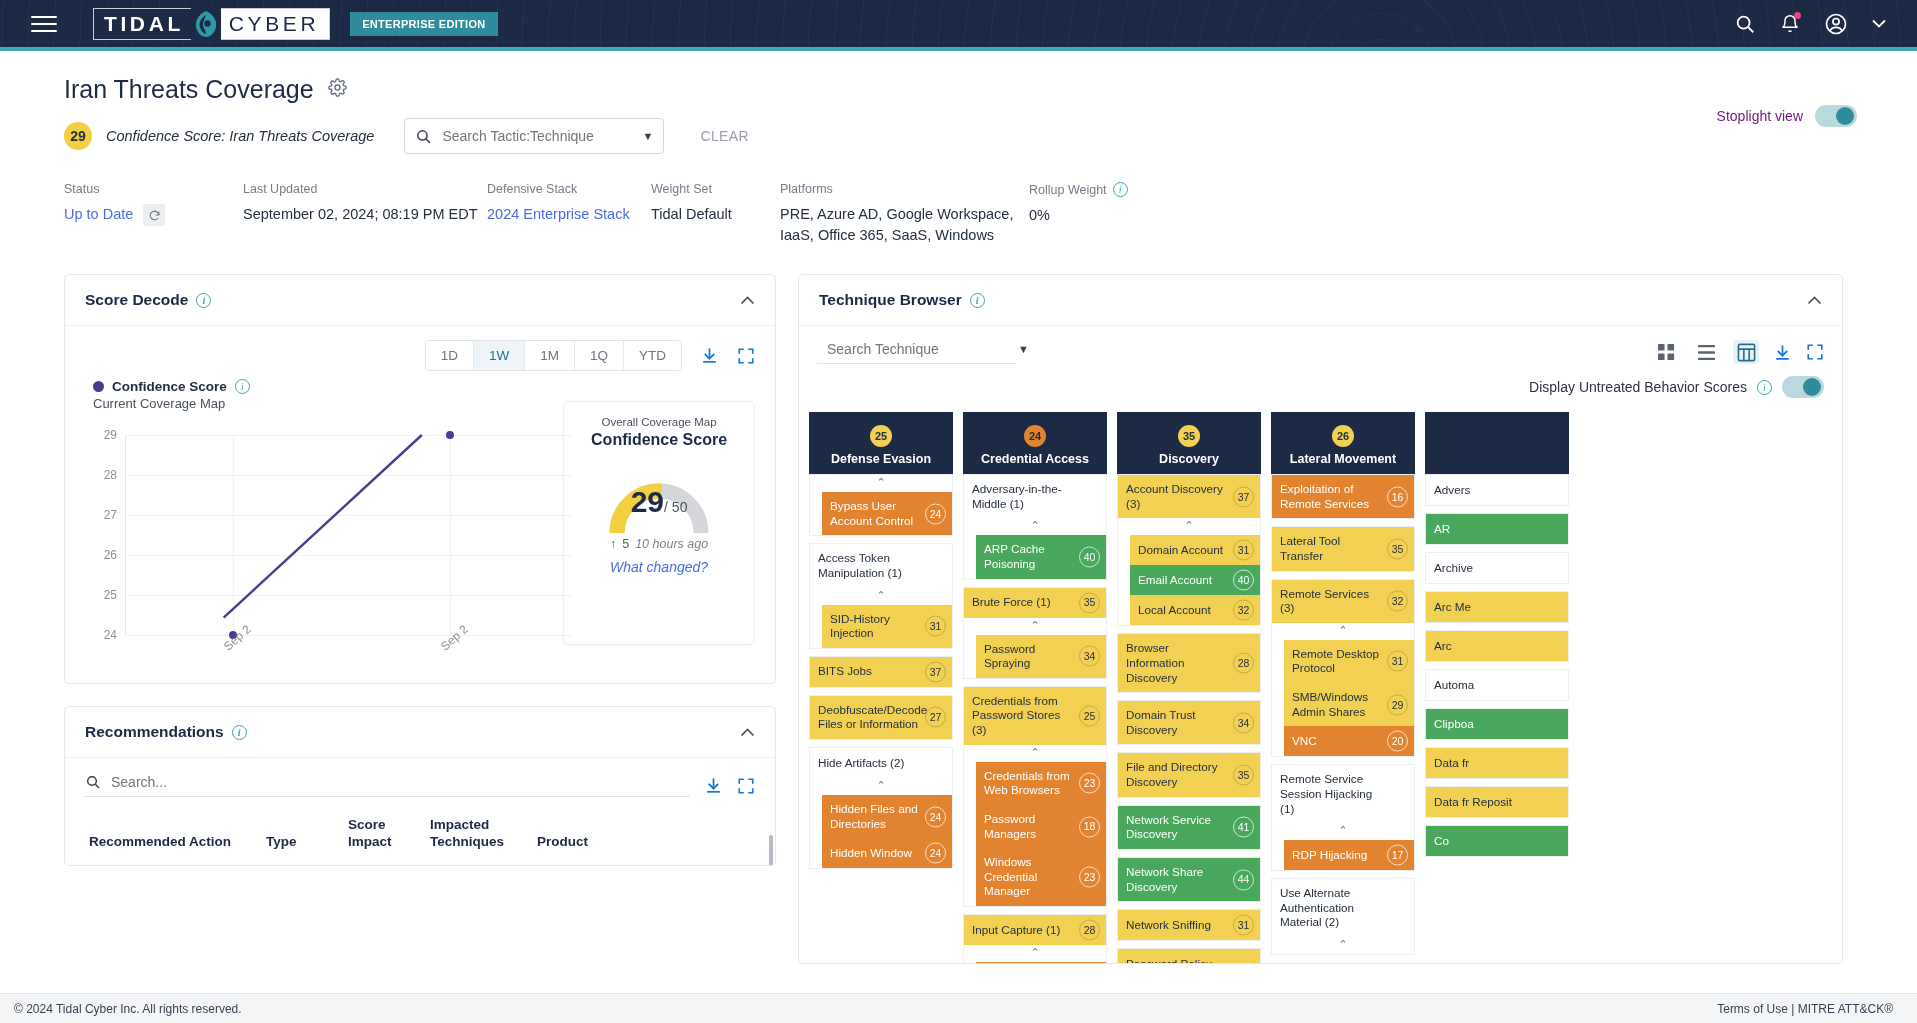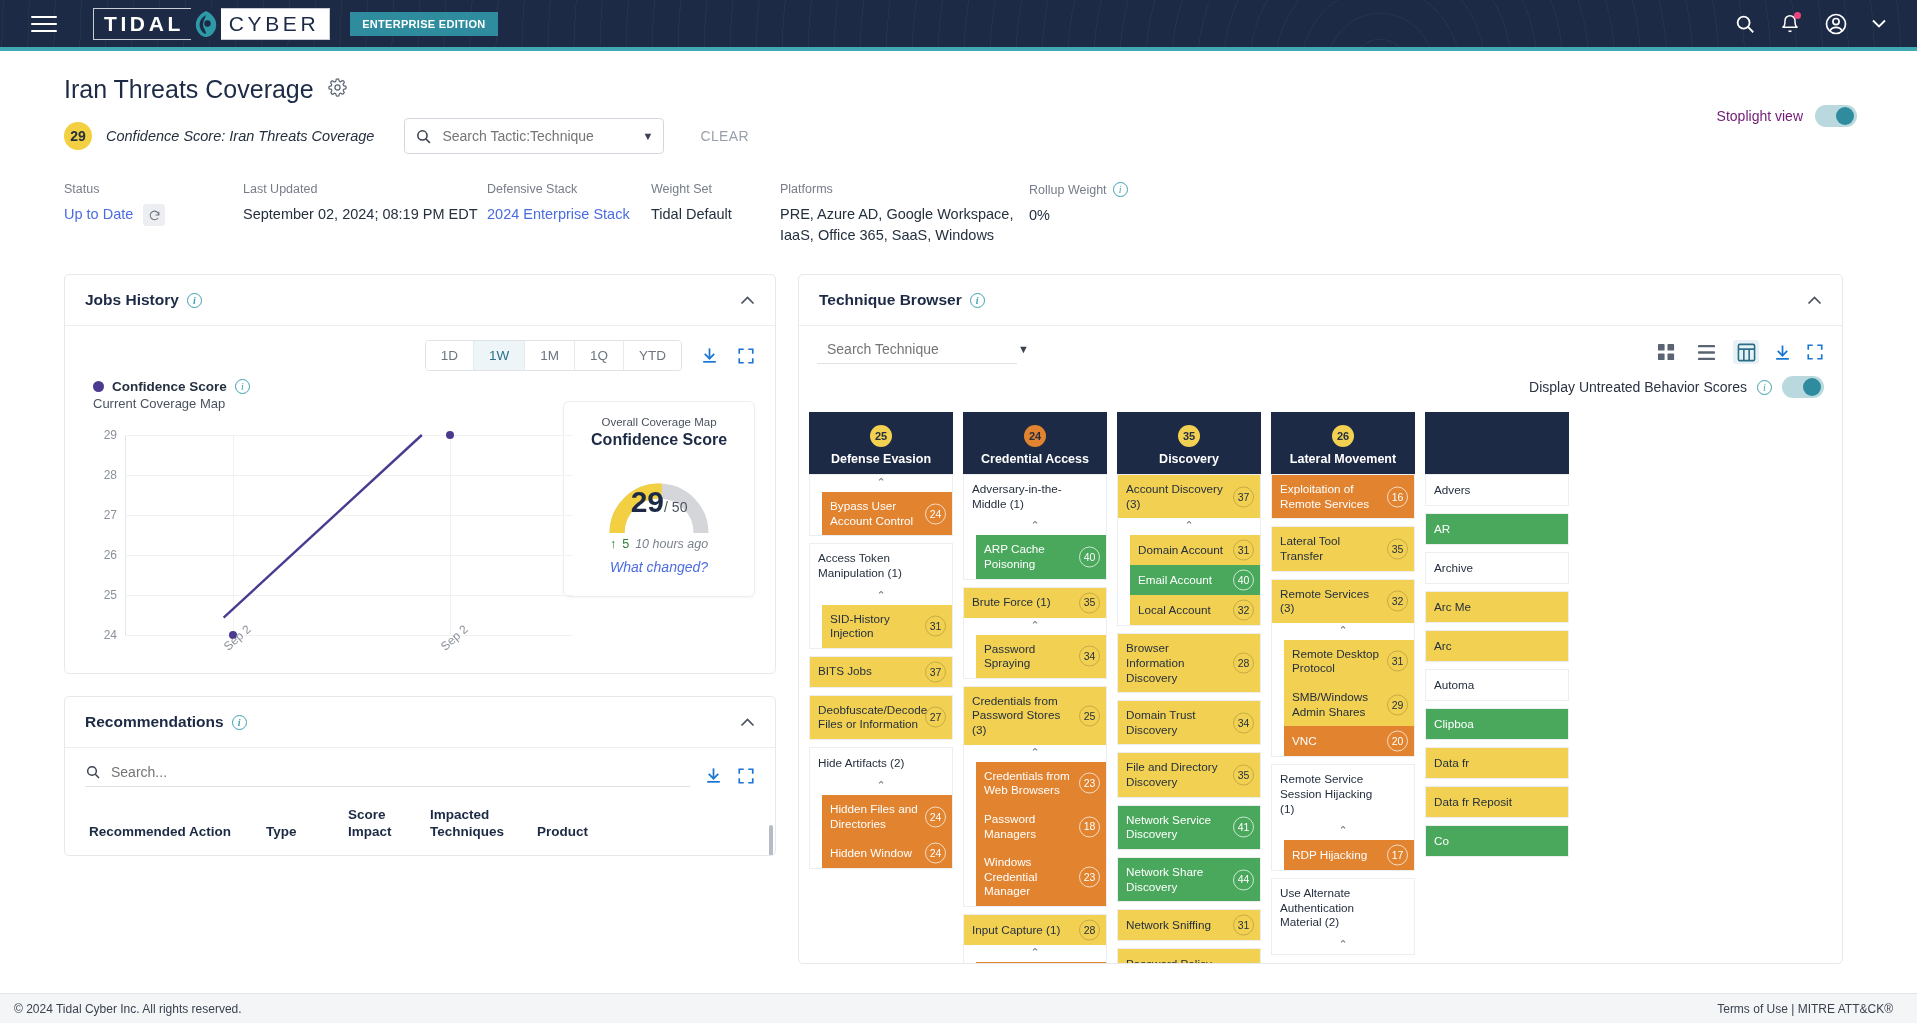--- a/index.html
+++ b/index.html
@@ -144,21 +144,21 @@
   .plot .y-axis { position:absolute; left:0; top:0; bottom:0; width:1px; background:#e4e6ea; }
   .plot svg { position:absolute; inset:0; overflow:visible; }
   .xlab {
     position:absolute; top:208px; font-size:12px; color:#8a909b;
     transform: rotate(-42deg); transform-origin: left top; white-space:nowrap;
   }
 
   .gauge-card {
     width: 208px; border:1px solid #eceef1; border-radius:6px; padding:14px 10px 16px;
     text-align:center; margin:14px 0 0 18px; box-shadow:0 1px 3px rgba(0,0,0,.04);
-    height: 196px;
+    height: 244px;
   }
   .gauge-sup { font-size:11.5px; color:#4a5260; }
   .gauge-title { font-size:16px; font-weight:700; color:#1d2a45; margin-top:3px; }
   .gauge-wrap { position:relative; width:112px; height:72px; margin:12px auto 0; }
   .gauge-num { font-size:30px; font-weight:700; color:#1d2a45; }
   .gauge-den { font-size:14px; color:#4a5260; }
   .gauge-delta { margin-top:4px; font-size:12.5px; color:#2f7d32; display:flex; gap:6px; justify-content:center; align-items:center;}
   .gauge-delta .ago { color:#7b828d; font-style:italic; }
   .gauge-link { margin-top:8px; font-size:14px; color:#4a6ce0; font-style:italic; cursor:pointer; }
 
@@ -360,21 +360,21 @@
     </div>
   </div>
 
   <div class="cards">
 
     <div style="flex:0 0 auto;">
 
       <div class="card" id="score-card">
         <div class="card-head">
           <div class="card-title">
-            <span>Jobs History</span>
+            <span>Score Decode</span>
             <span class="info-i">i</span>
           </div>
           <div class="chev">
             <svg width="15" height="9" viewBox="0 0 14 9" fill="none" stroke="#4a5260" stroke-width="1.7">
               <polyline points="1,7.5 7,1.5 13,7.5"></polyline>
             </svg>
           </div>
         </div>
 
         <div class="range-bar">

